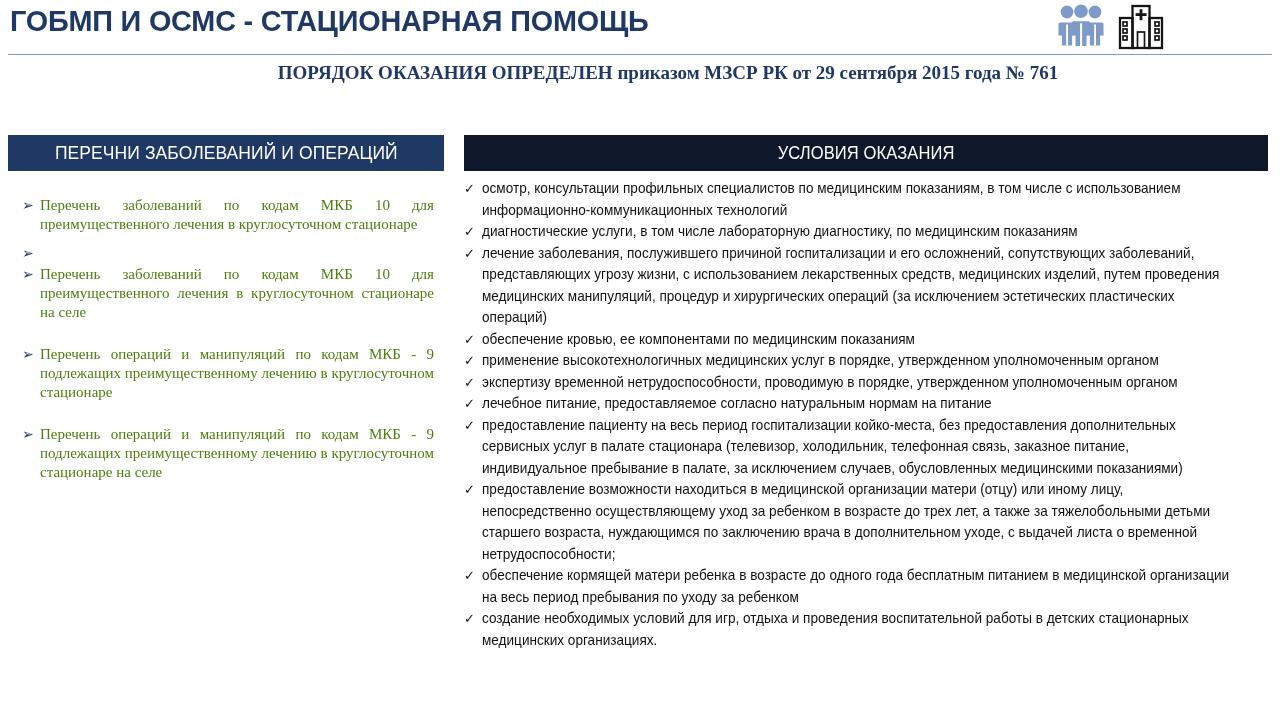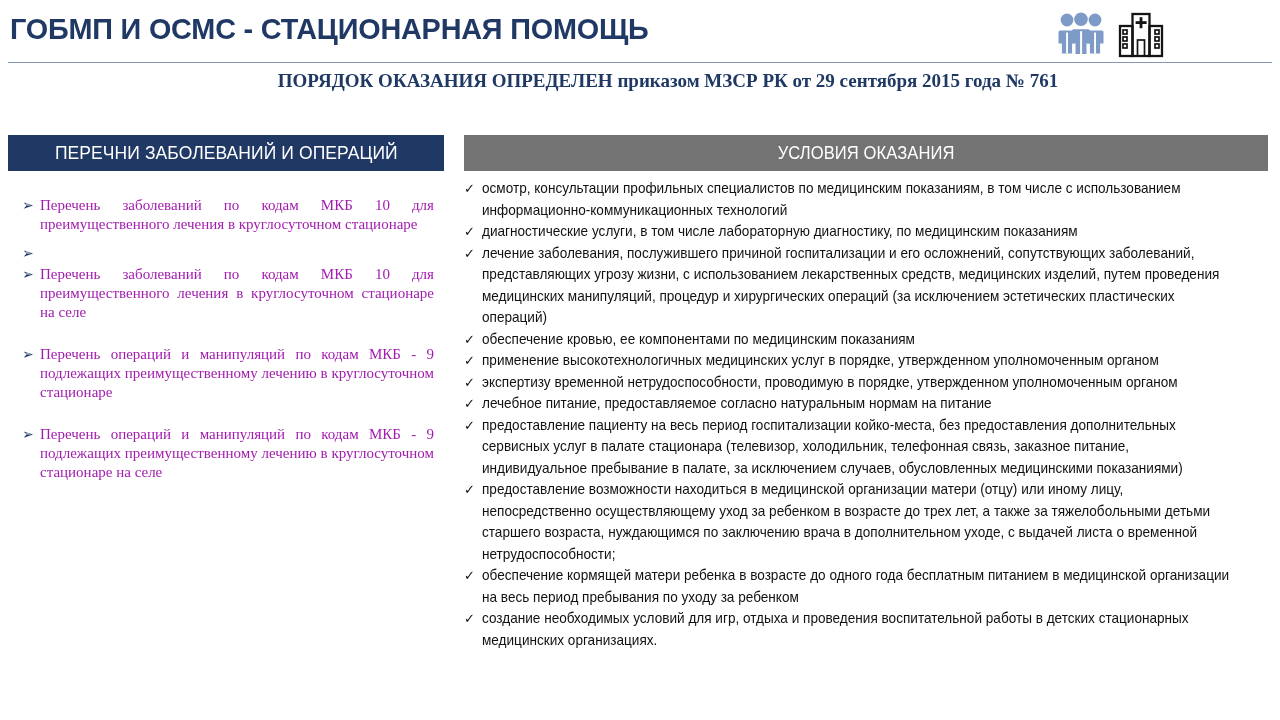--- a/index.html
+++ b/index.html
@@ -13,21 +13,21 @@
     height: 720px;
     overflow: hidden;
     font-family: "Liberation Sans", "DejaVu Sans", sans-serif;
     color: #1f3864;
     position: relative;
   }
 
   
   .slide-header {
     position: absolute;
-    left: 0; top: 8px;
+    left: 0; top: 0;
     width: 1176px;
     height: 122px;
   }
   .main-title {
     position: absolute;
     left: 10px;
     top: 4px;
     font-family: "Liberation Sans Narrow", "Liberation Sans", sans-serif;
     font-size: 30px;
     font-weight: bold;
@@ -98,21 +98,21 @@
     height: 36px;
     background: #1f3864;
     font-size: 19px;
   }
   .bar-left .bar-text { transform: scaleX(0.92); transform-origin:center; white-space:nowrap; }
   .bar-right {
     left: 464px;
     top: 135px;
     width: 804px;
     height: 36px;
-    background: #737373;
+    background: #0f172a;
     font-size: 18px;
   }
   .bar-right .bar-text { transform: scaleX(0.92); transform-origin:center; white-space:nowrap; }
 
   
   .col-left {
     position: absolute;
     left: 8px;
     top: 196px;
     width: 440px;
@@ -131,21 +131,21 @@
     font-family: "DejaVu Sans", sans-serif;
     font-size: 14px;
     line-height: 19px;
     color: #1f3864;
   }
   .arrow-text {
     flex: 1 1 auto;
     font-family: "Liberation Serif", "DejaVu Serif", serif;
     font-size: 15px;
     line-height: 19px;
-    color: #a21caf;
+    color: #4d7c0f;
     text-align: justify;
     padding-right: 14px;
   }
   .arrow-text.empty { min-height: 19px; }
   .gap-12 { height: 13px; }
 
   
   .col-right {
     position: absolute;
     left: 464px;

